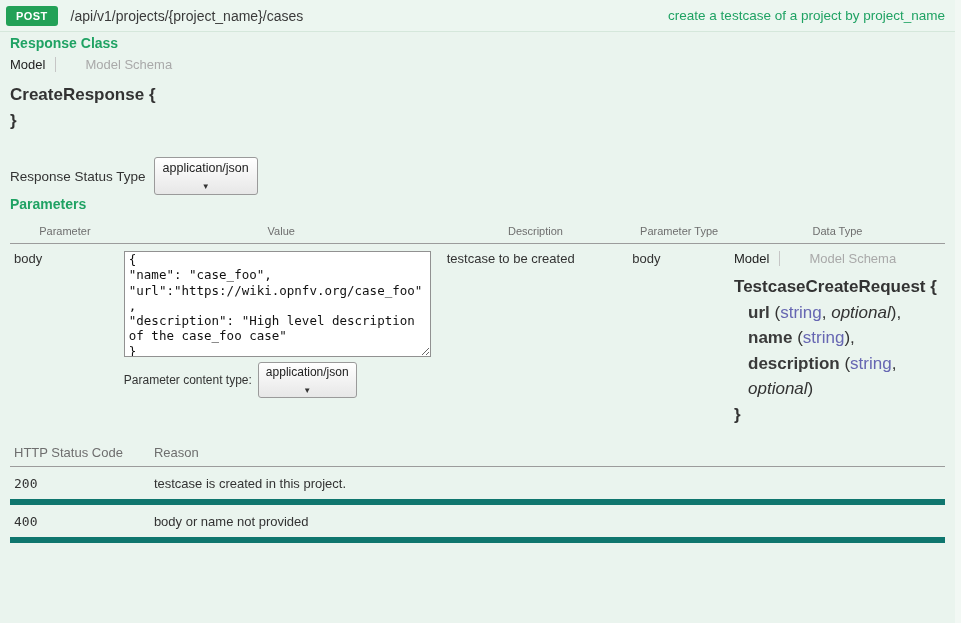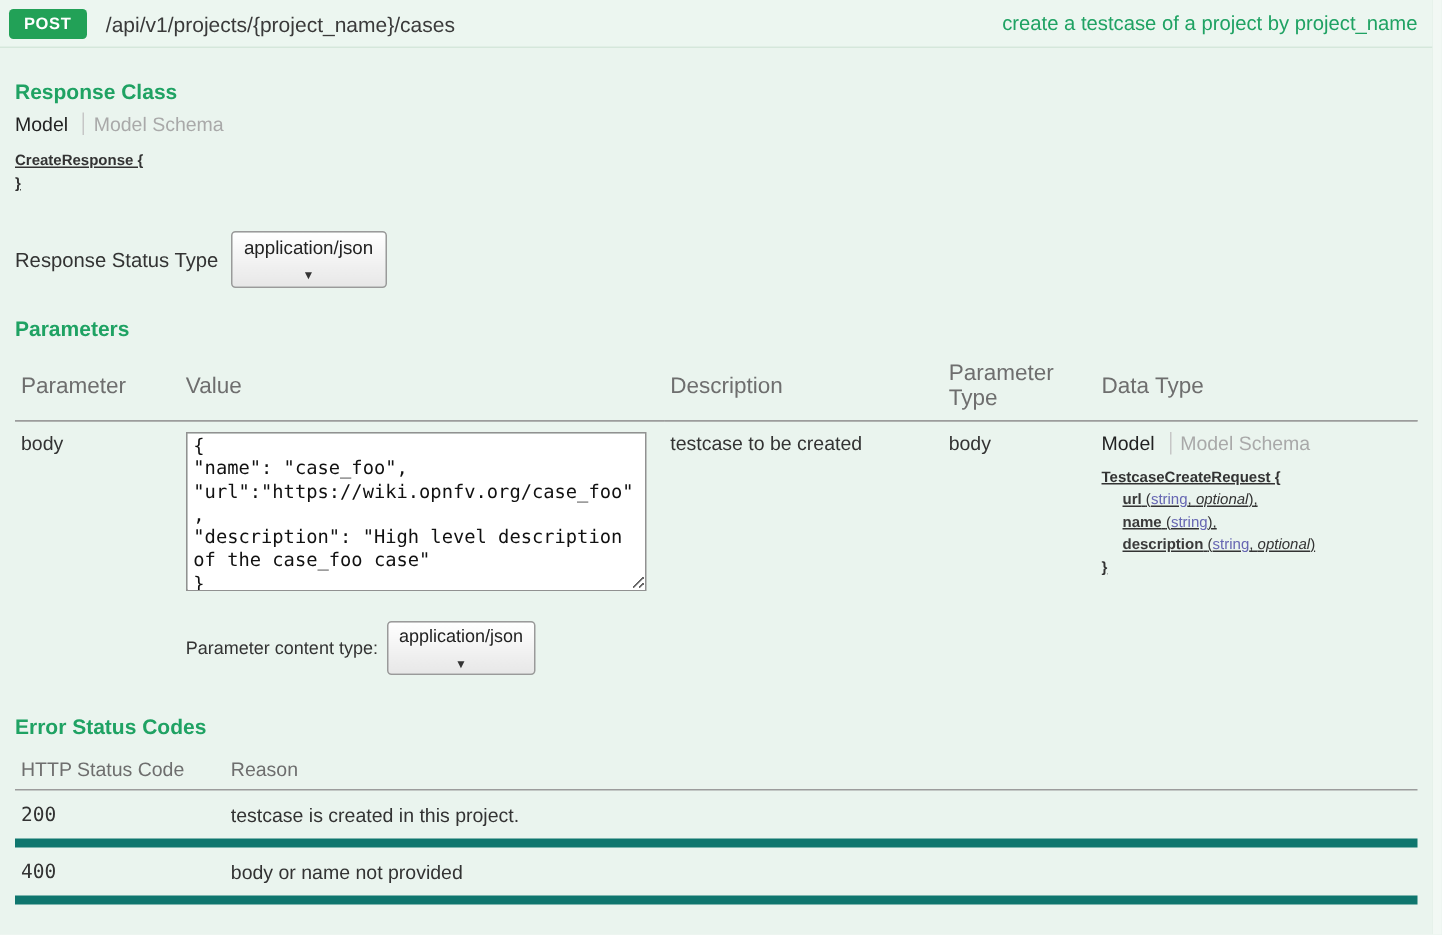--- a/index.html
+++ b/index.html
@@ -20,65 +20,65 @@
   }
   .http-method {
     background:#22a157; color:#fff; font-weight:bold; font-size:11px;
     line-height:1; padding:5px 10px 4px; border-radius:3px; letter-spacing:.4px;
   }
   .path { margin-left:13px; font-size:14px; color:#3a3a3a; text-decoration:none; }
   .summary { margin-left:auto; color:#1fa263; font-size:13.5px; text-decoration:none; }
 
   
   .op-content { padding:2px 10px 0; }
-  h4.section { color:#1fa263; font-size:14px; font-weight:bold; margin:19px 0 6px; }
+  h4.section { color:#1fa263; font-size:14px; font-weight:bold; margin:1px 0 6px; }
 
   .tabs { font-size:13px; margin:6px 0 10px; }
   .tab { cursor:pointer; }
   .tab.current { color:#222; padding-right:10px; border-right:1px solid #c6c6c6;text-align:center; }
-  .tab.other   { color:#a9a9a9; padding-left:6px; }
-
-  .signature { font-size:10px; line-height:1.5; color:#333; margin-bottom:2px;text-decoration:underline; }
+  .tab.other   { color:#a9a9a9; padding-left:6px;margin-left:23px; }
+
+  .signature { font-size:17px; line-height:1.5; color:#333; margin-bottom:2px; }
   .sig-open, .sig-close { font-weight:bold; }
   .sig-prop { padding-left:14px; }
   .prop-name { font-weight:bold; color:#3a3a3a; }
   .prop-type { color:#6666b2; }
   .prop-opt  { font-style:italic; }
 
   .rct-row { margin-top:24px; font-size:13.5px; display:flex; align-items:center; gap:8px; }
 
   .select {
     display:inline-flex; align-items:center; gap:8px;
     background:linear-gradient(#ffffff,#e7e7e7);
     border:1px solid #9a9a9a; border-radius:3px;
     padding:3px 8px; font-size:12.5px; color:#222; cursor:default;flex-direction:column;
   }
   .select .caret { font-size:8px; color:#333; line-height:1; }
 
   
   table.params { border-collapse:collapse; table-layout:fixed; margin-top:4px; }
   table.params th {
-    font-weight:normal; color:#6e6e6e; text-align:left;
-    padding:7px 4px 6px; border-bottom:1px solid #9c9c9c; font-size:15px;
+    font-weight:normal; color:#6e6e6e; text-align:center;
+    padding:7px 4px 6px; border-bottom:1px solid #9c9c9c; font-size:11px;
   }
   table.params td { padding:7px 4px; vertical-align:top; font-size:13px; }
   tr.project-row td { border-top:1px solid #d9d9d9; padding:11px 4px; }
   .param-required { font-family:"DejaVu Sans Mono", monospace; font-weight:bold; font-size:13px; }
 
   textarea.body-json {
     width:307px; height:106px; resize:both;
     font-family:"DejaVu Sans Mono", monospace; font-size:12.5px; line-height:1.22;
     color:#111; border:1px solid #919191; background:#fff;
     padding:0 4px; overflow-y:scroll; outline:none;
   }
   textarea.body-json::-webkit-scrollbar { width:14px; background:#f4f4f4; border-left:1px solid #ddd; }
   textarea.body-json::-webkit-scrollbar-thumb { background:#cdcdcd; border:1px solid #a8a8a8; }
   textarea.body-json::-webkit-scrollbar-button { background:#e6e6e6; border:1px solid #b0b0b0; height:13px; }
 
-  .pct { margin-top:17px; font-size:12px; display:flex; align-items:center; gap:6px; color:#333; }
+  .pct { margin-top:2px; font-size:12px; display:flex; align-items:center; gap:6px; color:#333; }
   .pct .select { padding:2px 7px; font-size:12px; }
 
   input.text {
     width:303px; height:22px; border:1px solid #9a9a9a; background:#fff;
     padding:2px 6px; font-size:12.5px; color:#333; outline:none;
   }
   input.text::placeholder { color:#b9b9b9; }
 
   .dt-tabs { margin:0 0 8px; }
 
@@ -178,21 +178,20 @@
                   <span class="prop-name">description</span>
                   <span>(</span><span class="prop-type">string</span><span>, </span><span class="prop-opt">optional</span><span>)</span>
                 </div>
                 <div class="sig-close">}</div>
               </div>
             </td>
           </tr>
         </tbody>
       </table>
 
-      <h4 class="section">Error Status Codes</h4>
       <table class="errors">
         <colgroup>
           <col style="width:140px">
             <col style="width:796px">
         </colgroup>
         <thead>
           <tr>
             <th>HTTP Status Code</th>
             <th>Reason</th>
           </tr>

